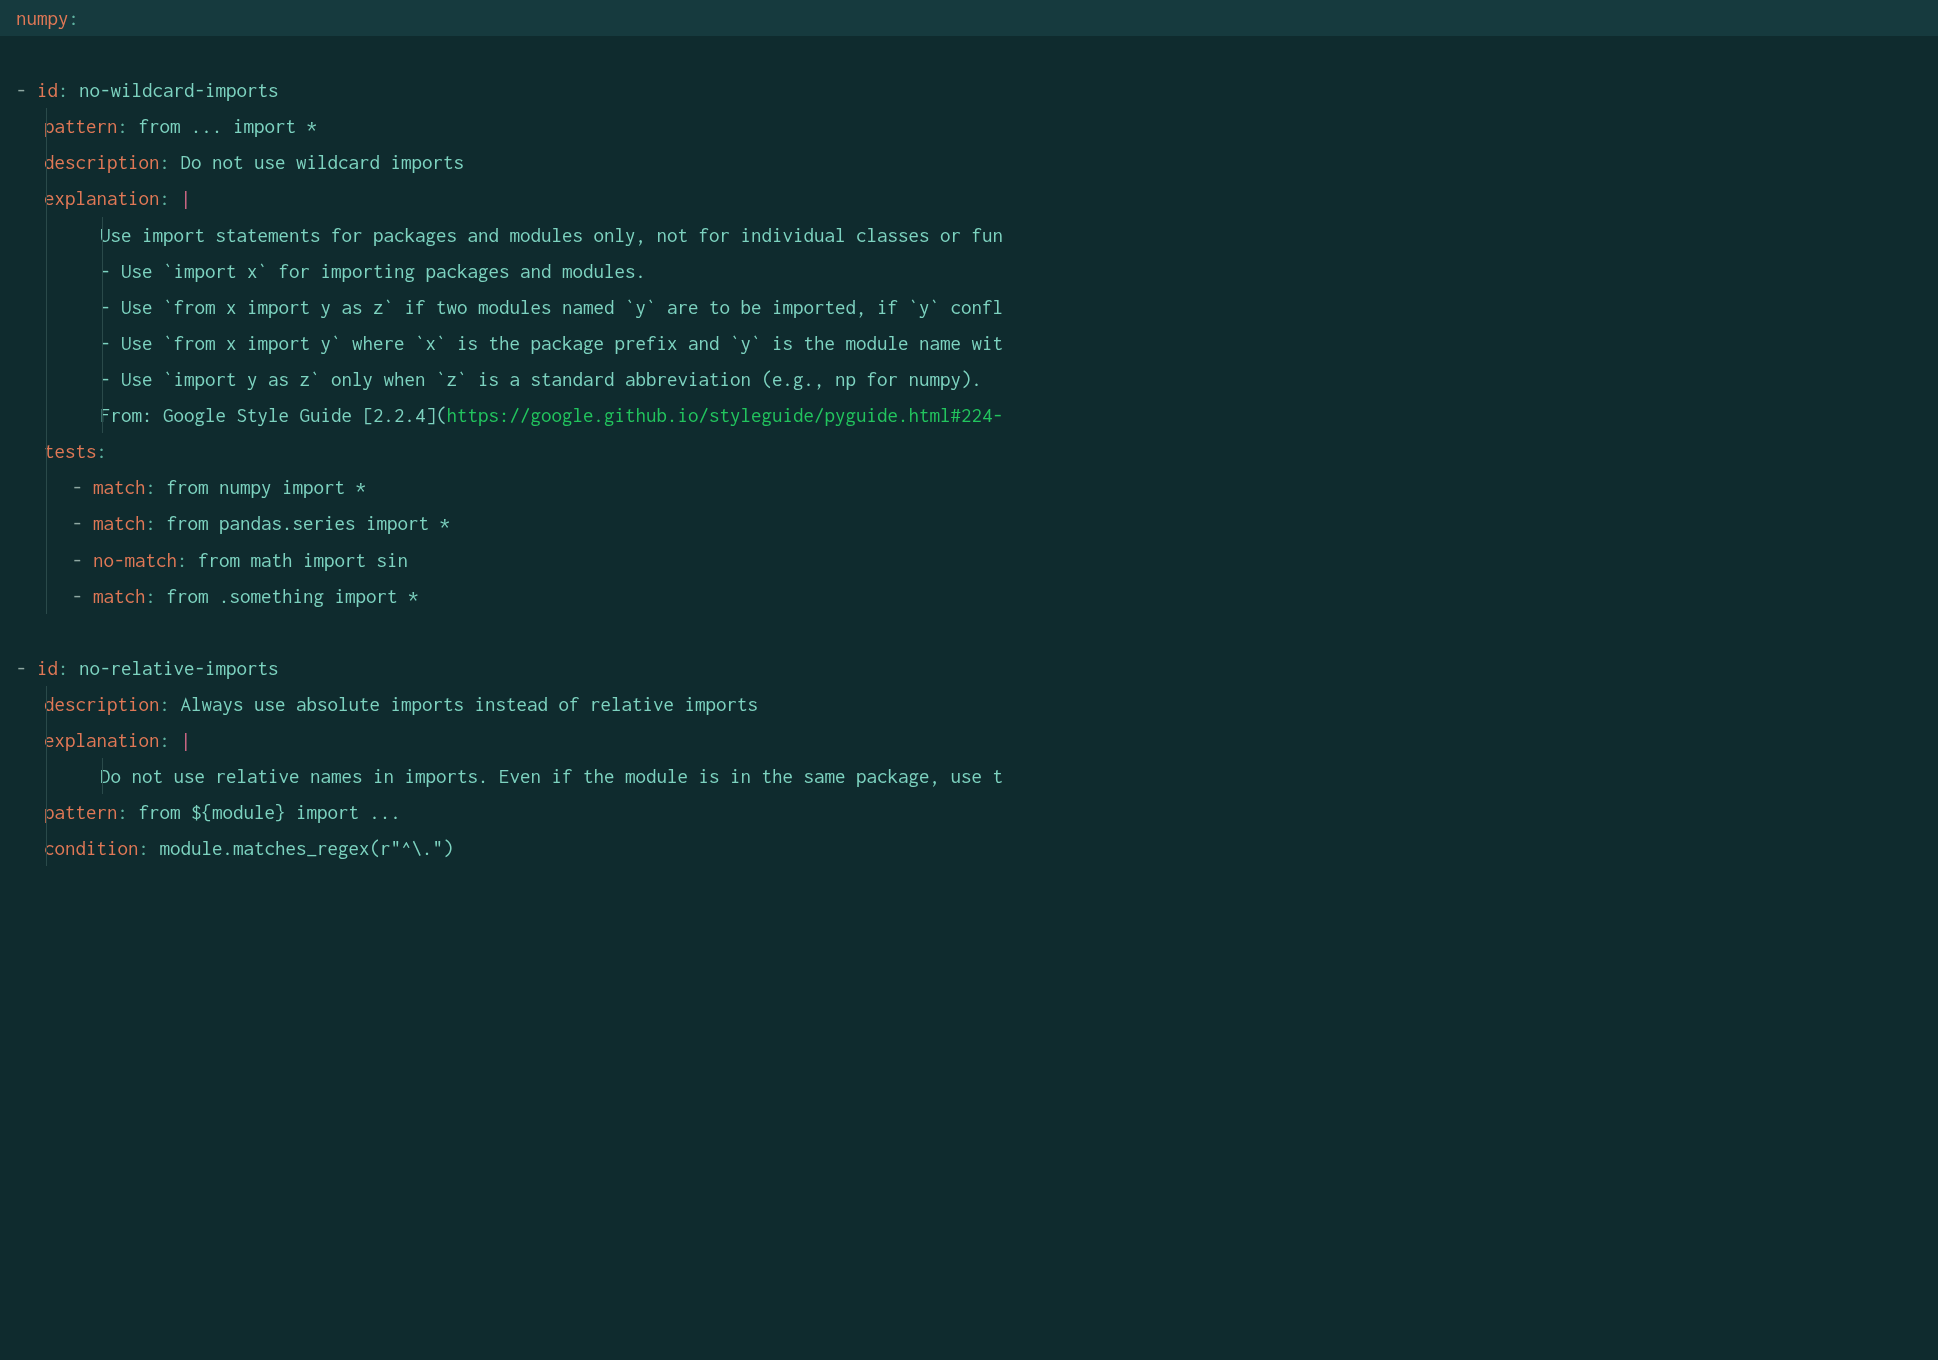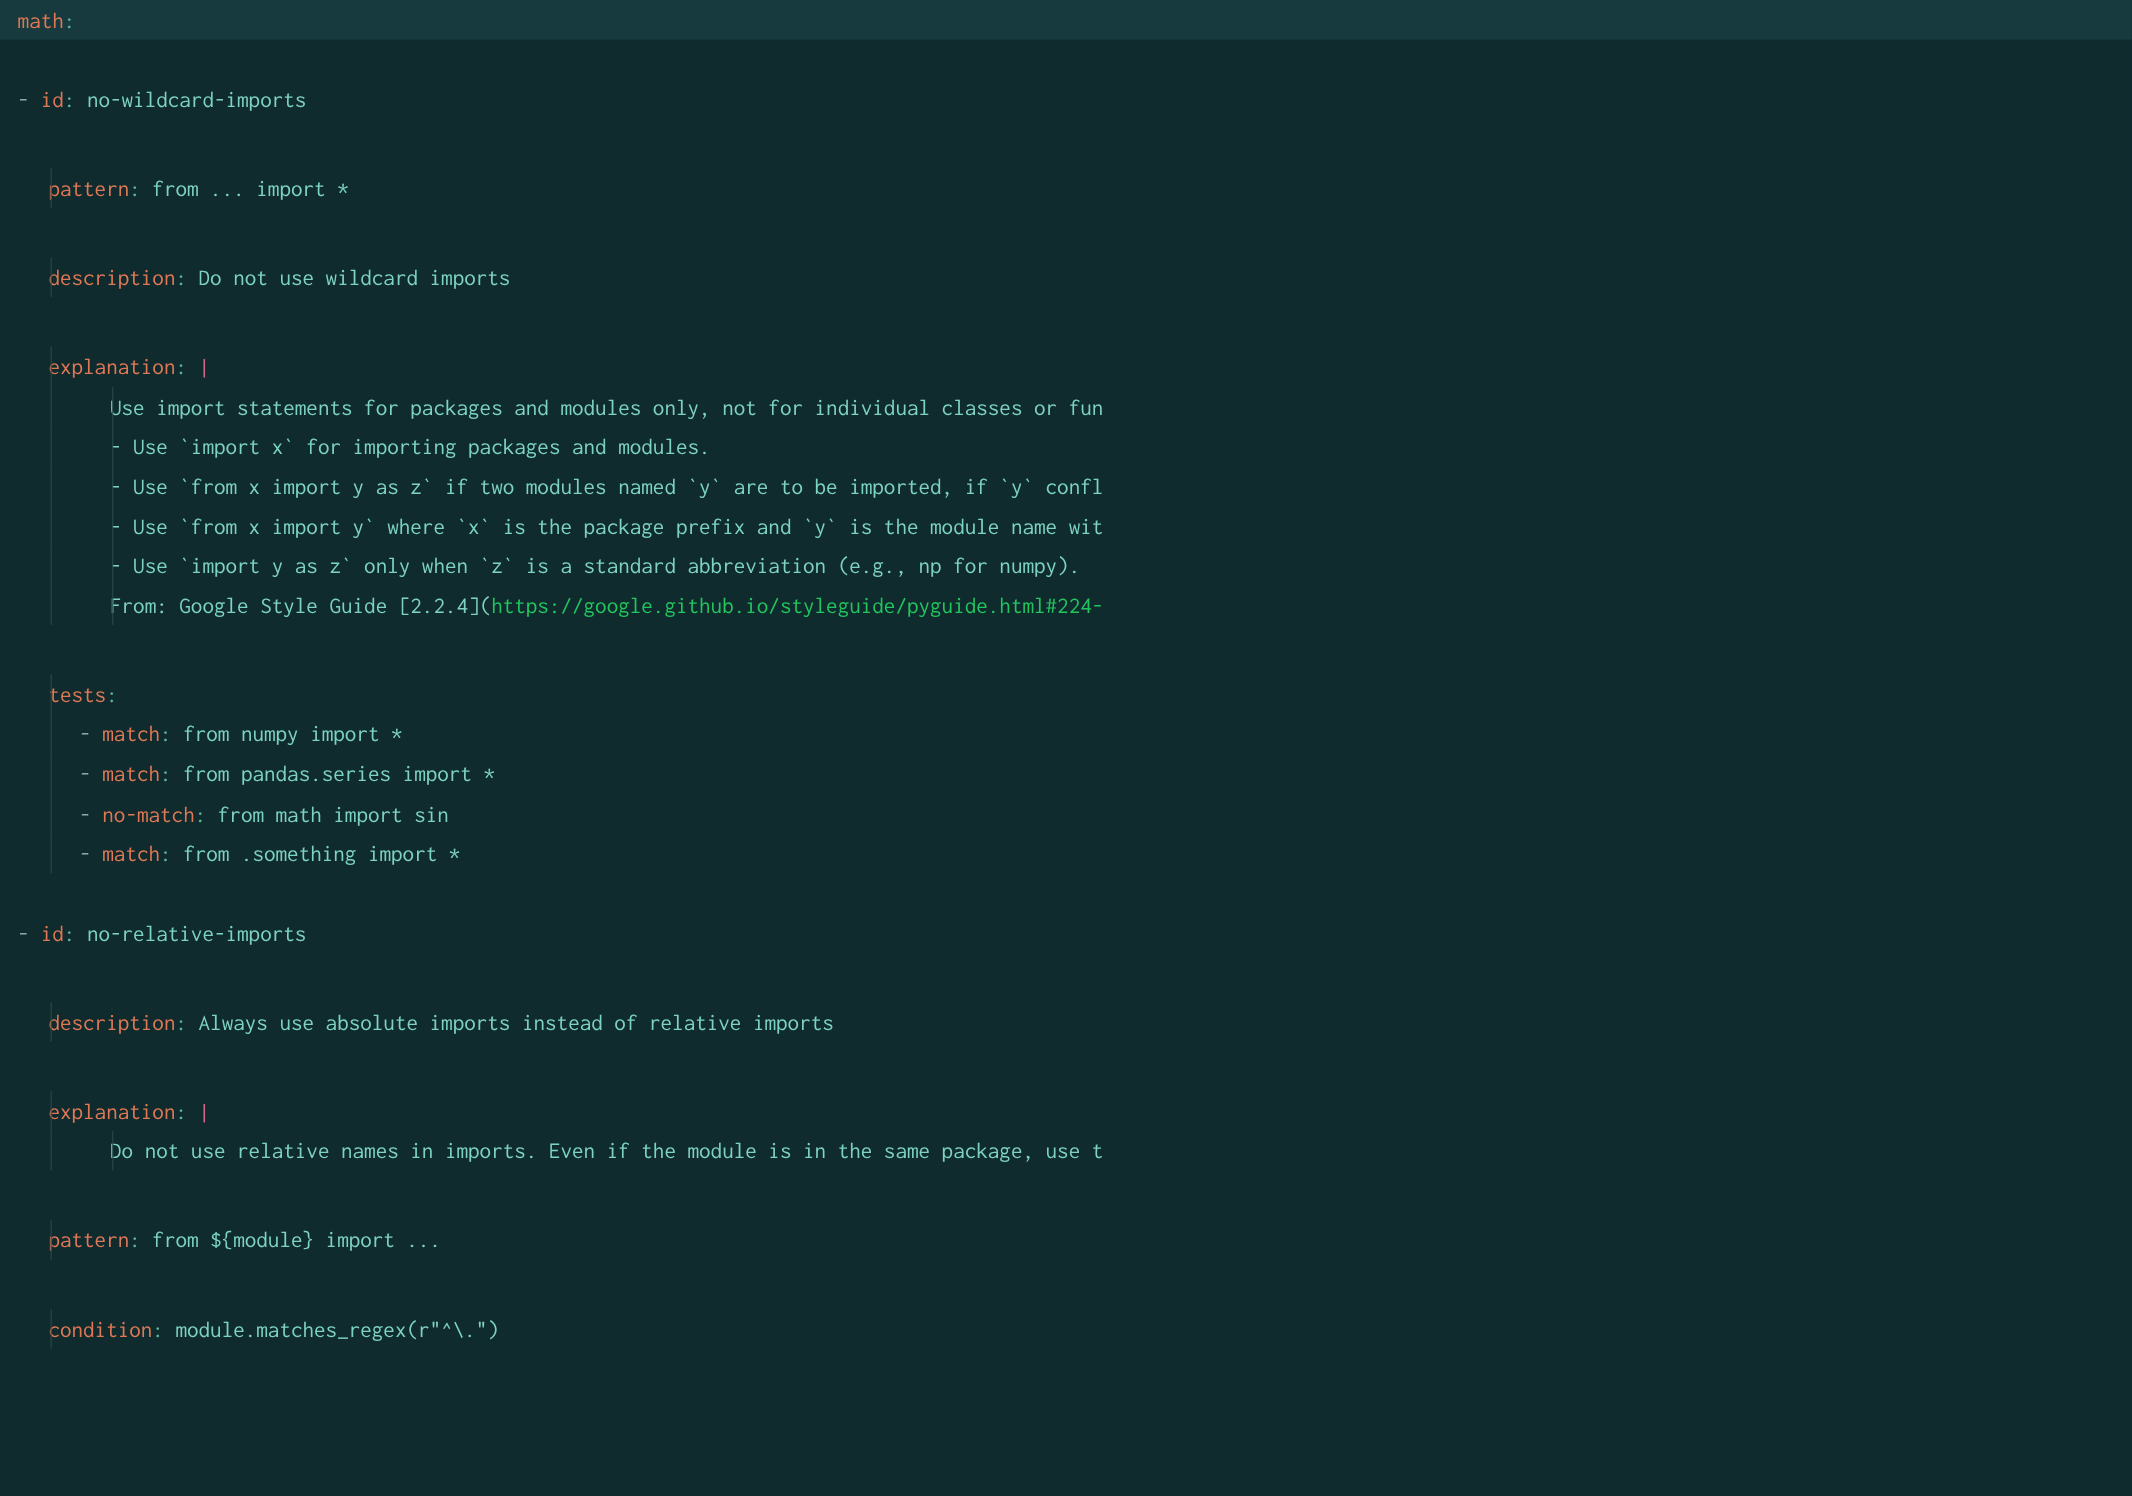--- a/index.html
+++ b/index.html
@@ -57,31 +57,31 @@
     text-decoration-color: #5fb3a1;
   }
   .guide {
     border-left: 1px solid #2a4a4a;
     display: inline-block;
     height: 100%;
     position: absolute;
   }
   .g1 { left: 30px; }
   .g2 { left: 86px; }
-  .indent1 { padding-left: 28px; margin-top: 45px; }
+  .indent1 { padding-left: 28px; }
   .indent2 { padding-left: 56px; }
   .indent3 { padding-left: 84px; }
   .blank { height: 36px; }
 </style>
 </head>
 <body>
 
 <div class="editor">
 
-  <span class="line highlight-line"><span class="tok-key">math</span><span class="tok-punct">:</span></span>
+  <span class="line highlight-line"><span class="tok-key">numpy</span><span class="tok-punct">:</span></span>
 
   <span class="line blank"></span>
 
 
   <span class="line"><span class="tok-dash">-</span> <span class="tok-key">id</span><span class="tok-punct">:</span> <span class="tok-str">no-wildcard-imports</span></span>
 
   <span class="line indent1"><span class="guide g1"></span><span class="tok-key">pattern</span><span class="tok-punct">:</span> <span class="tok-str">from ... import *</span></span>
 
   <span class="line indent1"><span class="guide g1"></span><span class="tok-key">description</span><span class="tok-punct">:</span> <span class="tok-str">Do not use wildcard imports</span></span>
 

